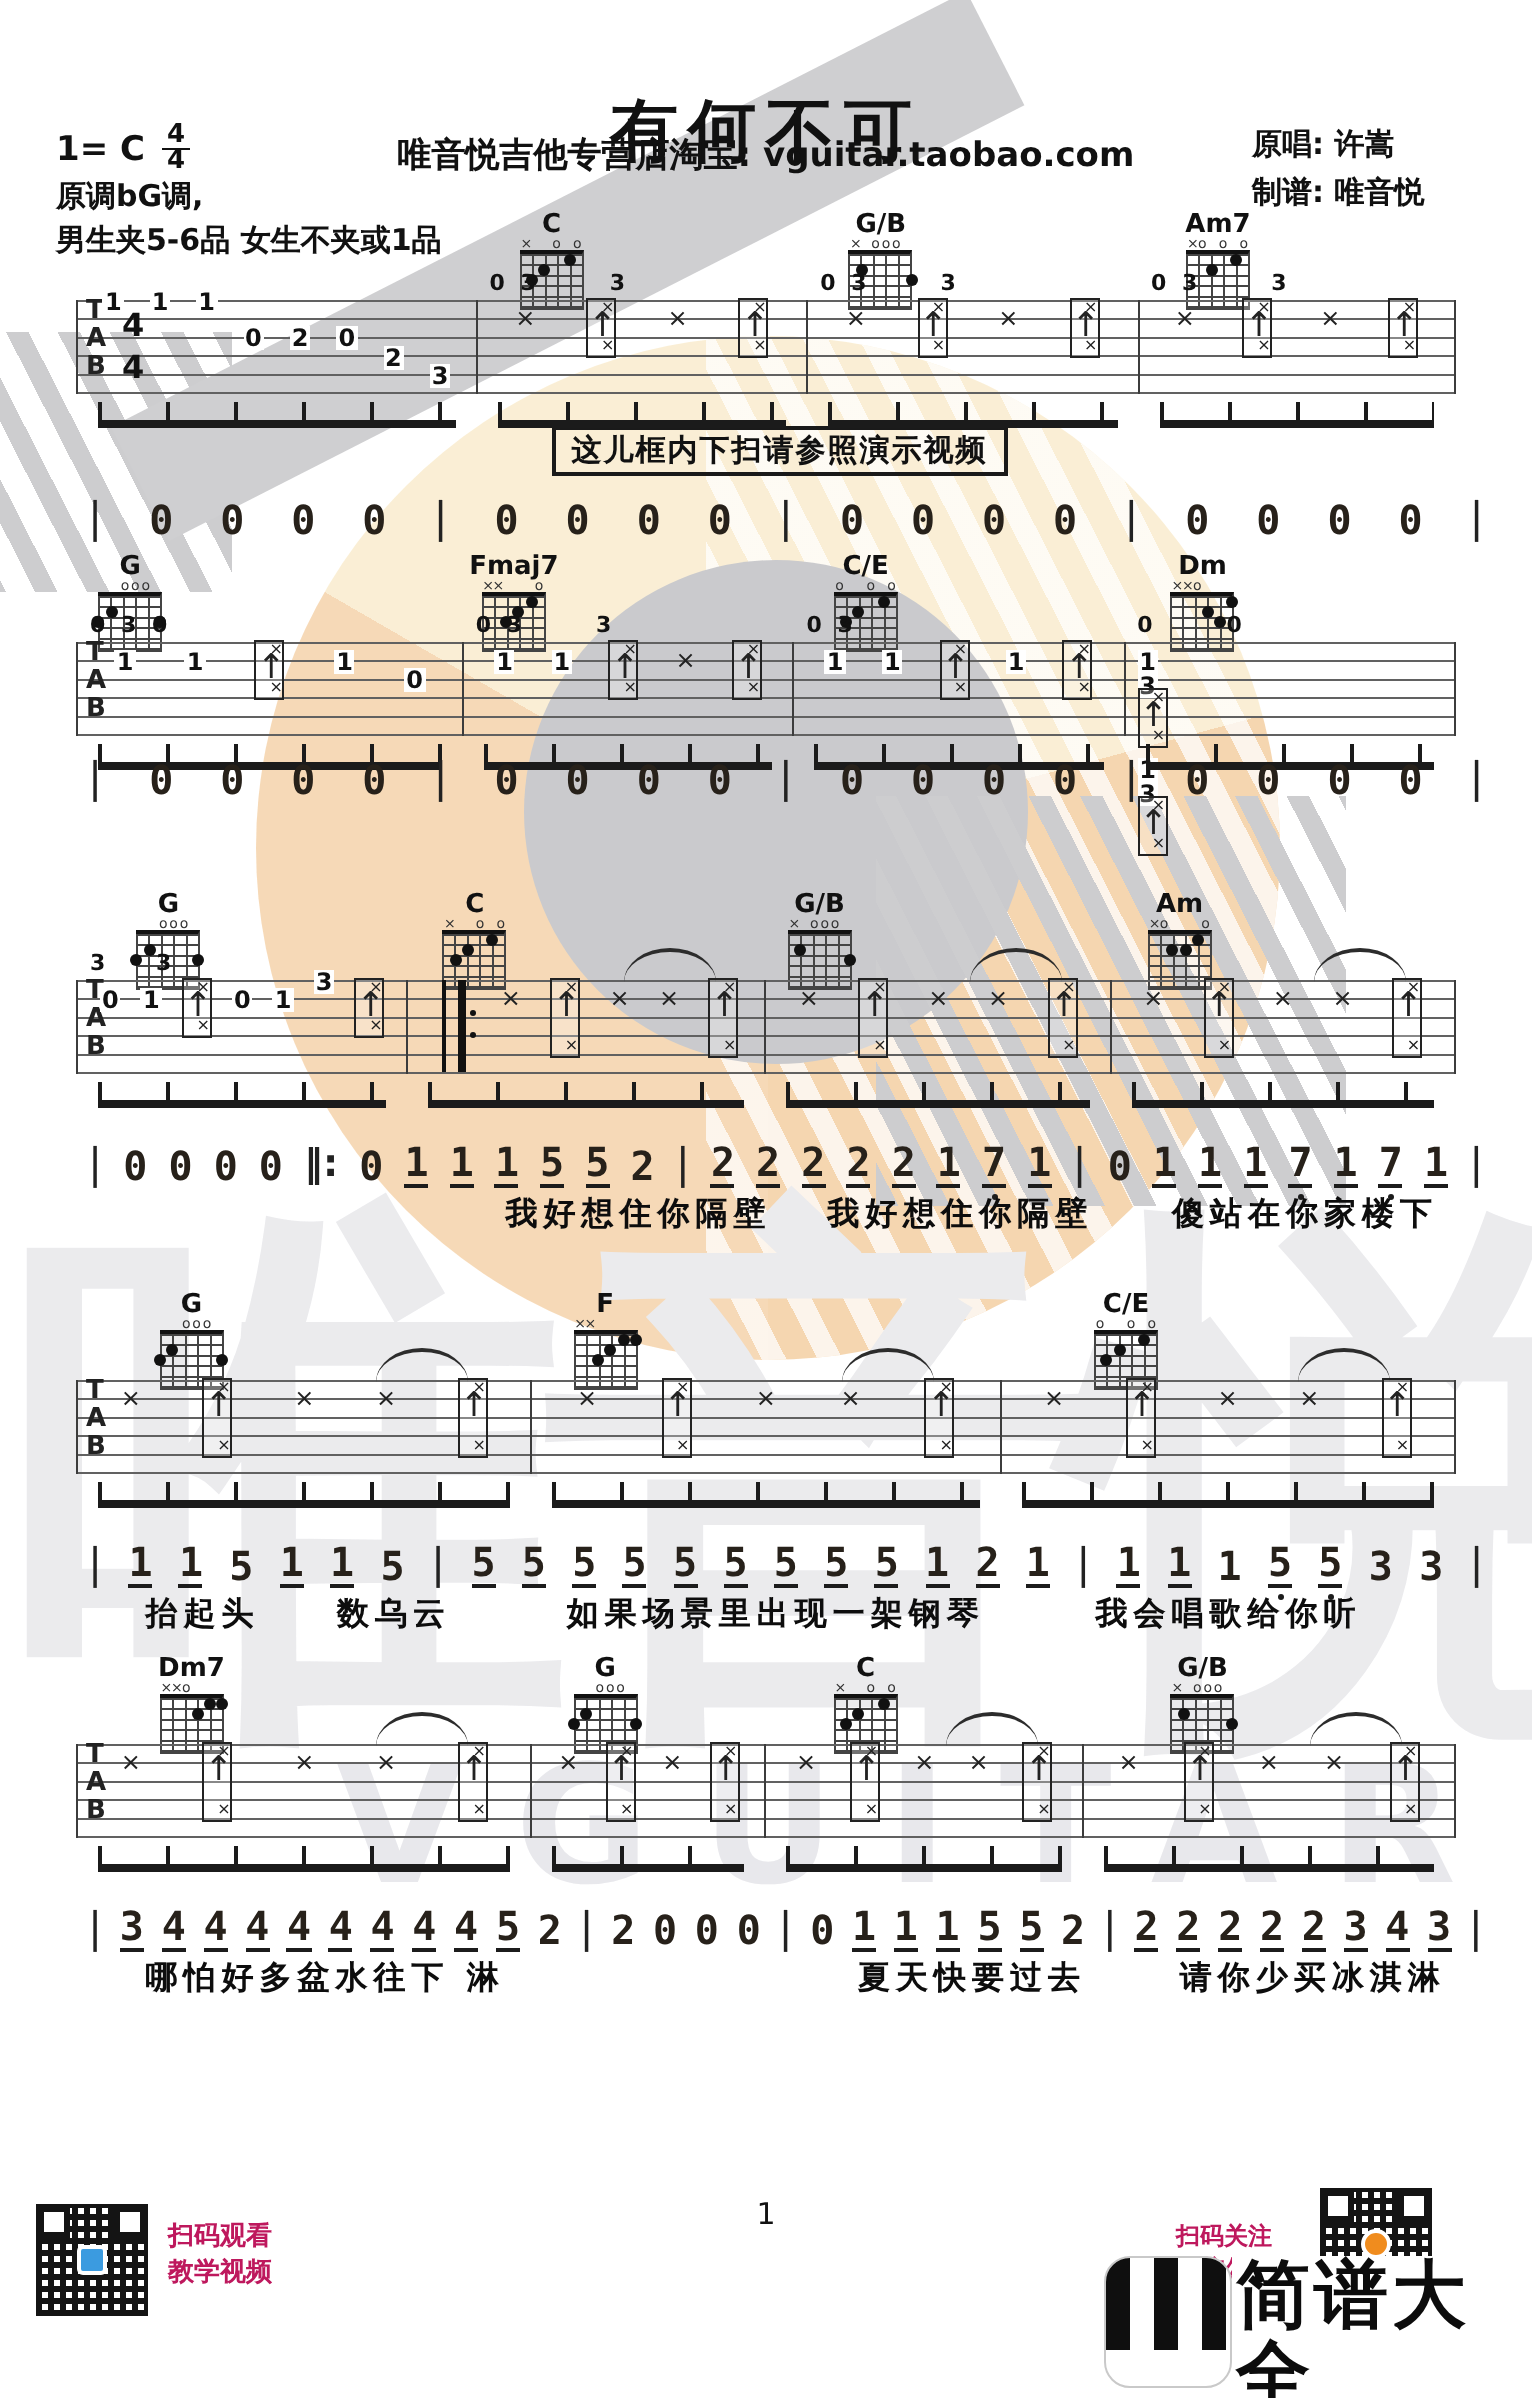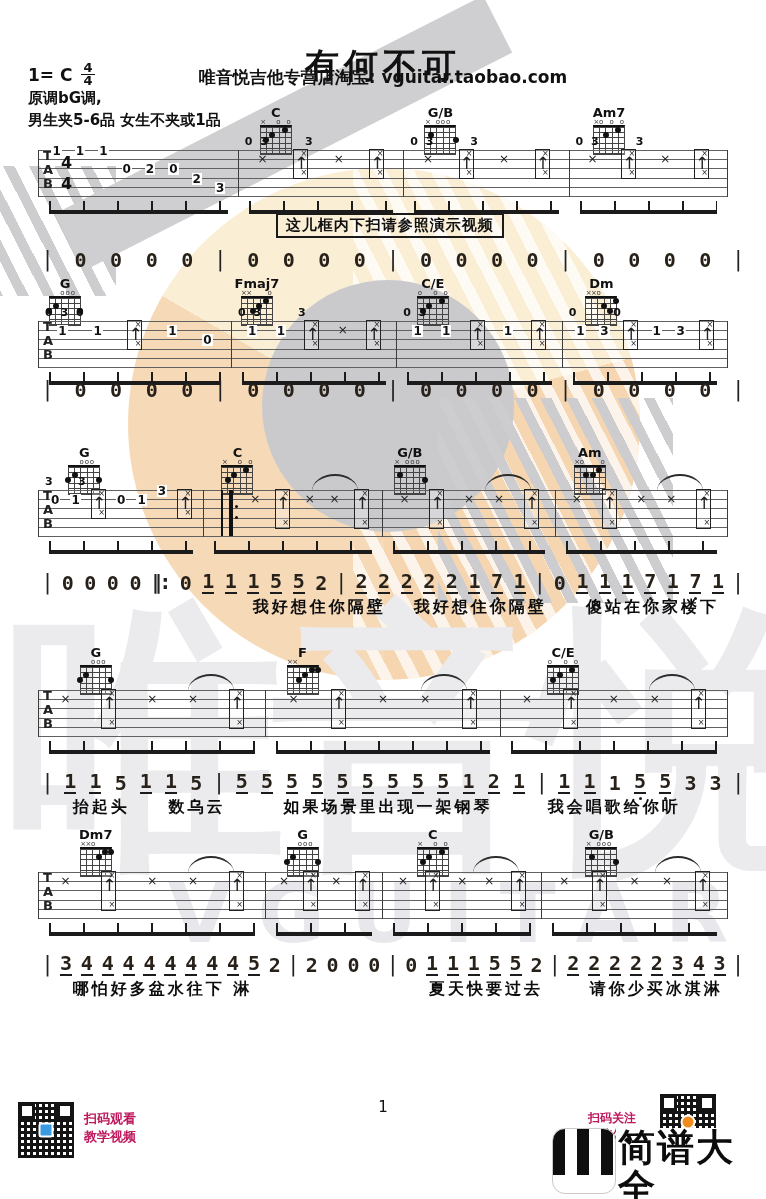--- a/index.html
+++ b/index.html
@@ -127,20 +127,24 @@
   <div class="keysig">
     <span>1= C</span>
     <span class="frac">
       <span class="ft">4</span>
       <span>4</span>
     </span>
   </div>
 
   <div class="shopline">唯音悦吉他专营店淘宝: vguitar.taobao.com</div>
 
+  <div class="credits">
+    <div>原唱: 许嵩</div>
+    <div>制谱: 唯音悦</div>
+  </div>
 
   <div class="keynote">原调bG调,</div>
   <div class="caponote">男生夹5-6品 女生不夹或1品</div>
 
   <div id="systems">
       <div class="system" style="top: 106px;">
         <div class="chordrow">
           <div class="chord" style="left: 36%;">
             <div class="chordlabel">C</div>
             <div class="chordmarks">
@@ -342,21 +346,21 @@
               <span class="sbox">↑</span>
             </div>
             <div class="measure" style="width: 24%;">
               <div class="above">0 3</div>
               <span class="tnote" style="top: 4.2px;">1</span>
               <span class="tnote" style="top: 4.2px;">1</span>
               <span class="sbox">↑</span>
               <span class="tnote" style="top: 4.2px;">1</span>
               <span class="sbox">↑</span>
             </div>
-            <div class="measure" style="width: 24%;">
+            <div class="measure" style="width: 24%; flex-direction: column;">
               <div class="above">0      0</div>
               <span class="tnote" style="top: 4.2px;">1</span>
               <span class="tnote" style="top: 4.2px;">3</span>
               <span class="sbox">↑</span>
               <span class="tnote" style="top: 4.2px;">1</span>
               <span class="tnote" style="top: 4.2px;">3</span>
               <span class="sbox">↑</span>
             </div>
           </div>
         </div>

